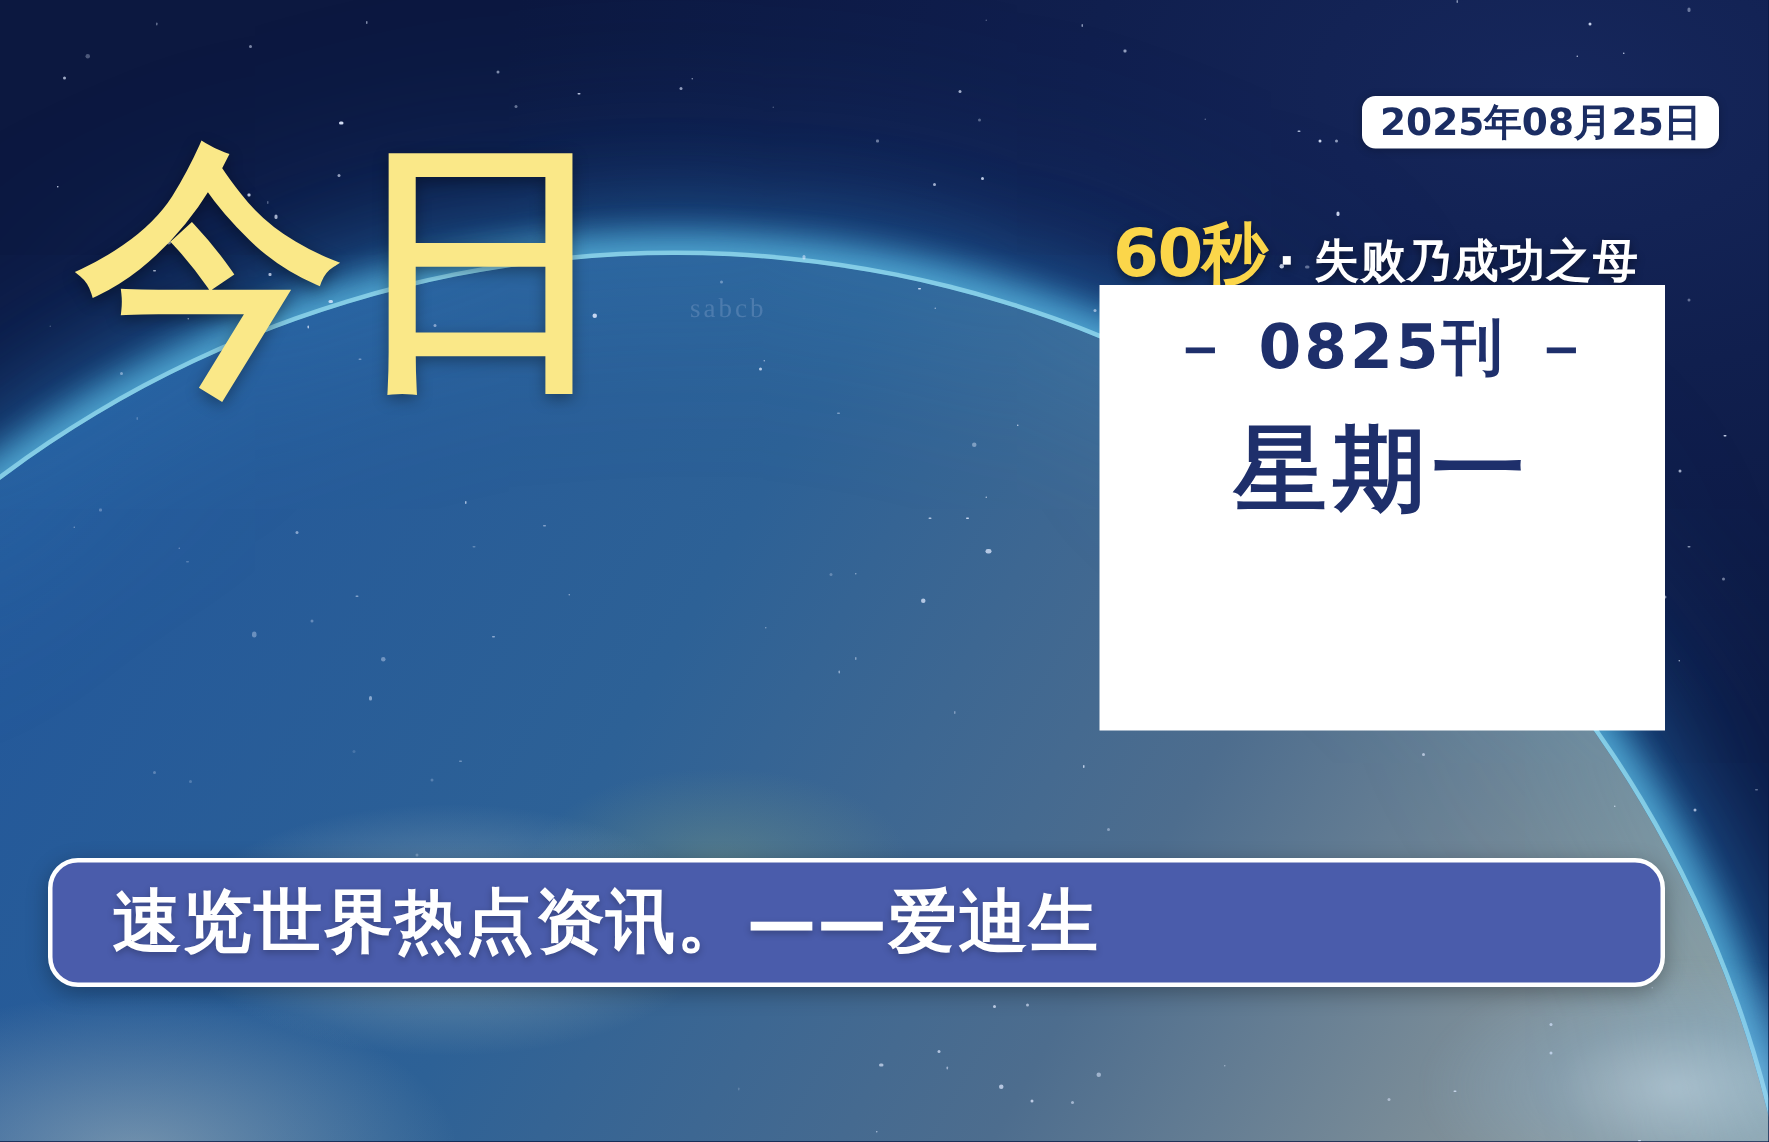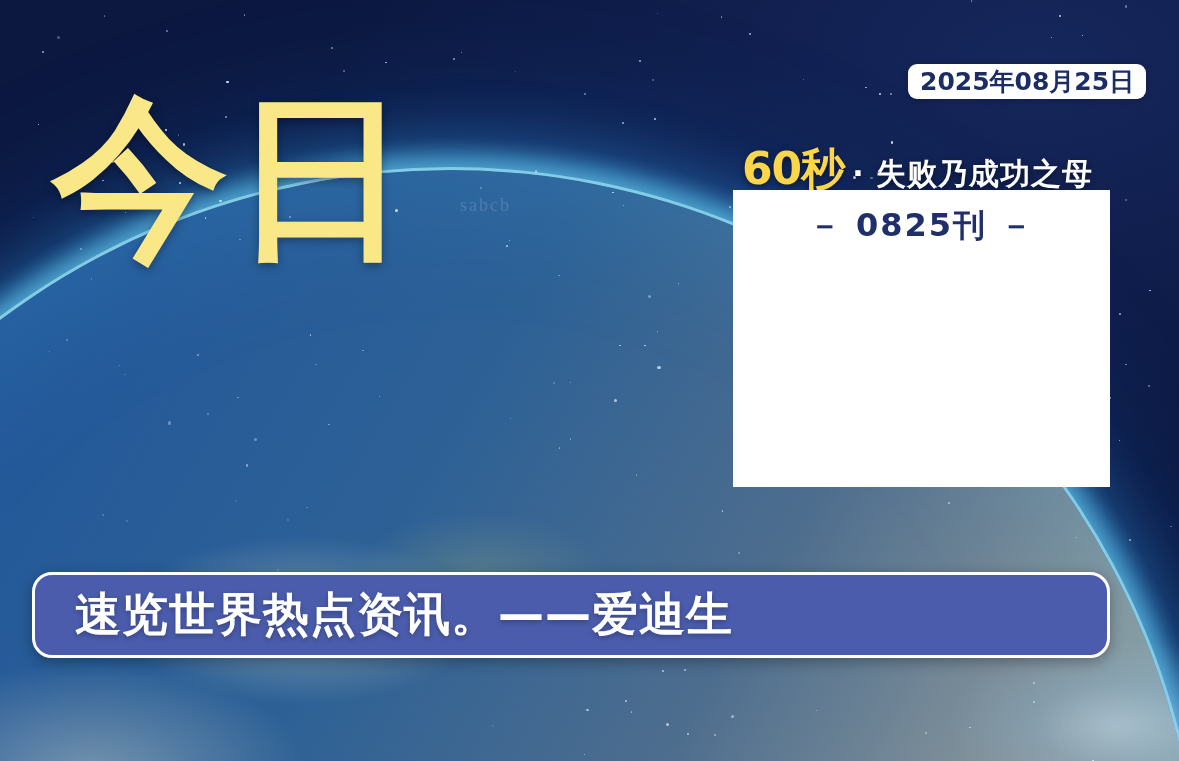--- a/index.html
+++ b/index.html
@@ -157,21 +157,21 @@
     left:733px; top:190px;
     width:377px; height:297px;
     background:#ffffff;
     display:flex; flex-direction:column;
     align-items:center; justify-content:flex-start;
     padding-top:14px;
     font-family:"DejaVu Sans","Liberation Sans",sans-serif;
     color:#1e2f6b;
   }
   .card .issue{
-    font-size:32px;
+    font-size:41px;
     font-weight:700;
     letter-spacing:2px;
     white-space:nowrap;
   }
   .card .weekday{
     margin-top:12px;
     font-size:62px;
     font-weight:700;
     letter-spacing:4px;
   }
@@ -401,19 +401,20 @@
     <span>2025年08月25日</span>
   </div>
 
   <div class="tagline">
     <span class="sec">60秒</span>
     <span class="rest">· 失败乃成功之母</span>
   </div>
 
   <div class="card">
     <div class="issue">－ 0825刊 －</div>
+    <div class="weekday">星期一</div>
   </div>
 
   <div class="quotebar">
     <span class="qtext">速览世界热点资讯。——爱迪生</span>
   </div>
 
 </div>
 
 </body></html>

